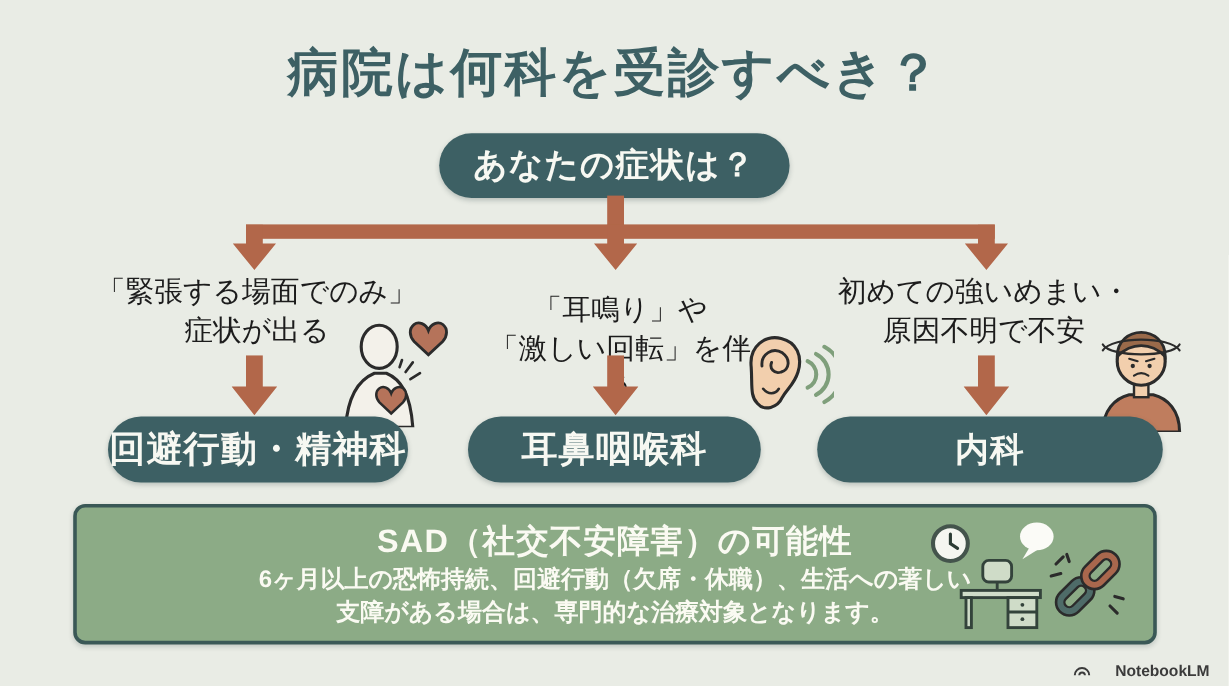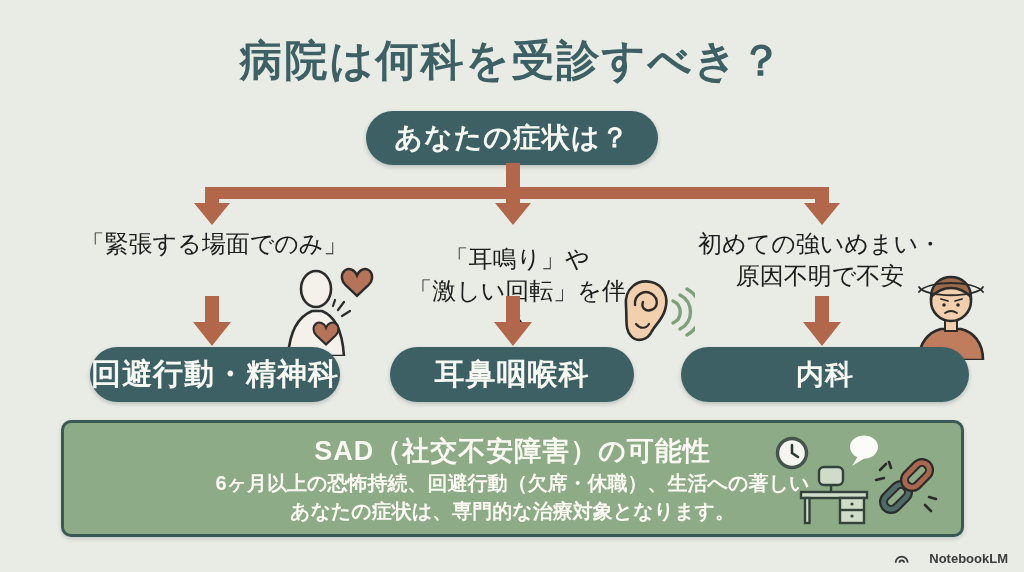--- a/index.html
+++ b/index.html
@@ -71,20 +71,21 @@
     </svg>
   <svg class="conn-arrow" style="left:495px" viewBox="0 0 36 38">
       <path d="M11 0h14v16h11L18 38 0 16h11z"></path>
     </svg>
   <svg class="conn-arrow" style="left:804px" viewBox="0 0 36 38">
       <path d="M11 0h14v16h11L18 38 0 16h11z"></path>
     </svg>
 
   <div class="cond cond-1">
     <div>「緊張する場面でのみ」</div>
+    <div>症状が出る</div>
   </div>
   <div class="cond cond-2">
     <div>「耳鳴り」や</div>
     <div>「激しい回転」を伴う</div>
   </div>
   <div class="cond cond-3">
     <div>初めての強いめまい・</div>
     <div>原因不明で不安</div>
   </div>
 
@@ -150,21 +151,21 @@
     <span>耳鼻咽喉科</span>
       <span class="result-sub"></span>
   </div>
   <div class="pill result-pill result-3">
     <span>内科</span>
   </div>
 
   <div class="info-box">
     <div class="info-title">SAD（社交不安障害）の可能性</div>
     <div class="info-line">6ヶ月以上の恐怖持続、回避行動（欠席・休職）、生活への著しい</div>
-    <div class="info-line">あなたの症状は、専門的な治療対象となります。</div>
+    <div class="info-line">支障がある場合は、専門的な治療対象となります。</div>
   </div>
 
   <svg id="icon-clock" class="info-icon" viewBox="0 0 34 34">
     <circle cx="17" cy="17" r="14.5" fill="#f5f6f0" stroke="#44544c" stroke-width="3.4"></circle>
     <path d="M17 9 V17 L23 21" fill="none" stroke="#2b3b33" stroke-width="2.6" stroke-linecap="round"></path>
   </svg>
 
   <svg id="icon-bubble" class="info-icon" viewBox="0 0 36 34">
     <ellipse cx="19" cy="13" rx="14" ry="11.5" fill="#fbfbf7"></ellipse>
     <path d="M13 22 L7 32 L20 24 Z" fill="#fbfbf7"></path>

